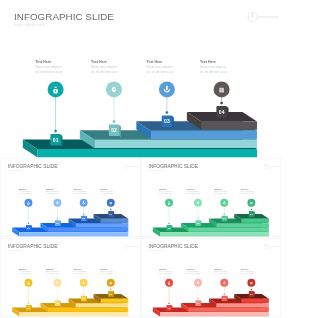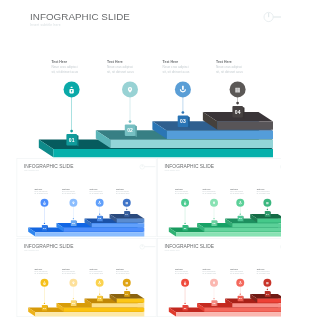--- a/index.html
+++ b/index.html
@@ -1,17 +1,17 @@
 <!DOCTYPE html>
 <html><head>
 <meta charset="utf-8">
 <style>
   html,body{margin:0;padding:0;background:#ffffff;}
   body{width:281px;height:318px;font-family:"Liberation Sans",sans-serif;overflow:hidden;}
-  .page{position:relative;width:281px;height:318px;background:#ffffff;margin-left:16px;}
+  .page{position:relative;width:281px;height:318px;background:#ffffff;}
   svg{display:block;position:absolute;left:0;top:0;}
   text{font-family:"Liberation Sans",sans-serif;}
 </style>
 </head>
 <body>
 
 <div class="page">
 <svg width="281" height="318" viewBox="0 0 281 318">
 <rect x="0" y="0" width="281" height="318" fill="#ffffff"></rect>
 <g>

